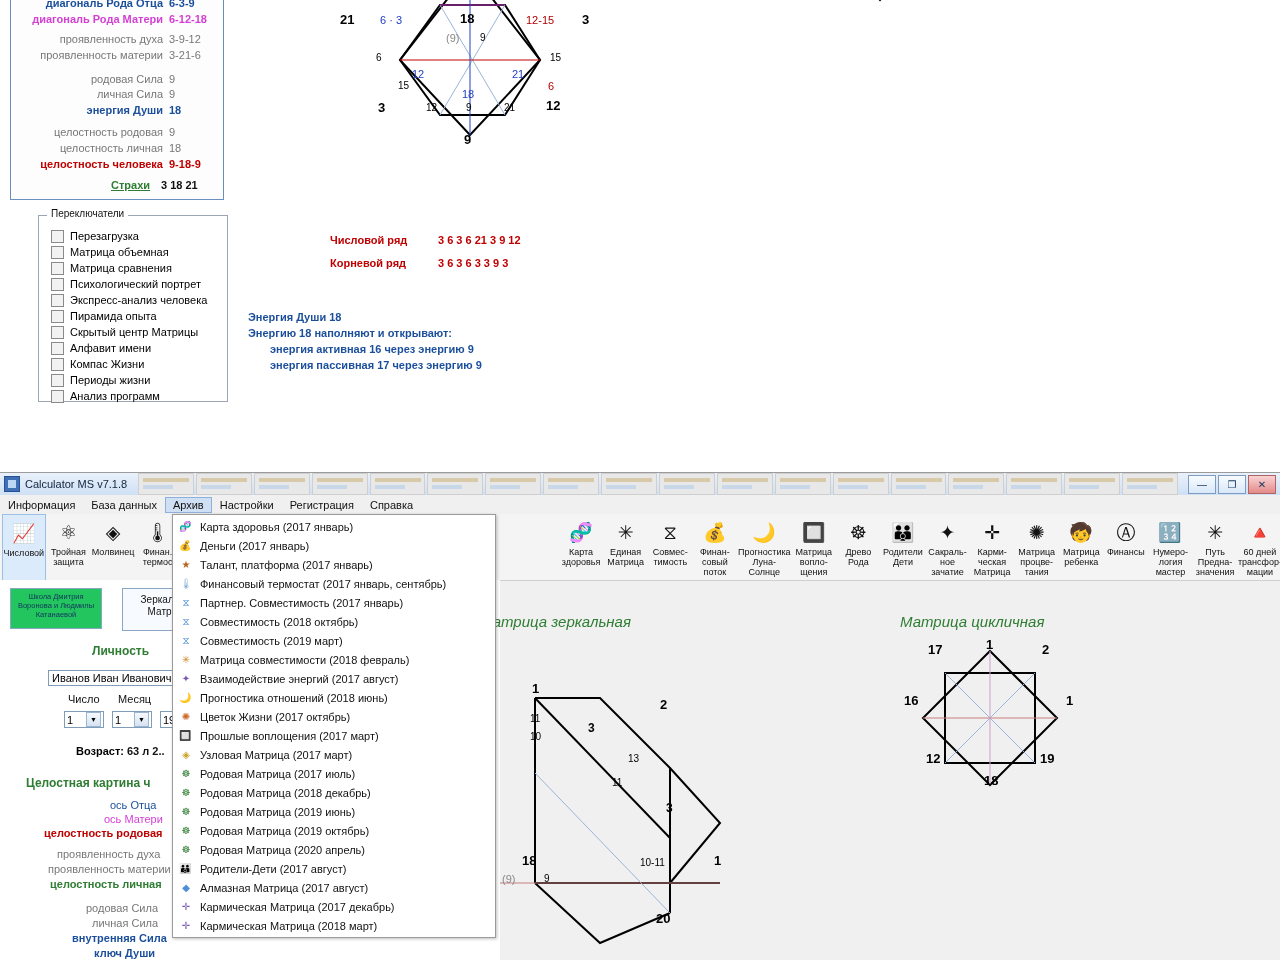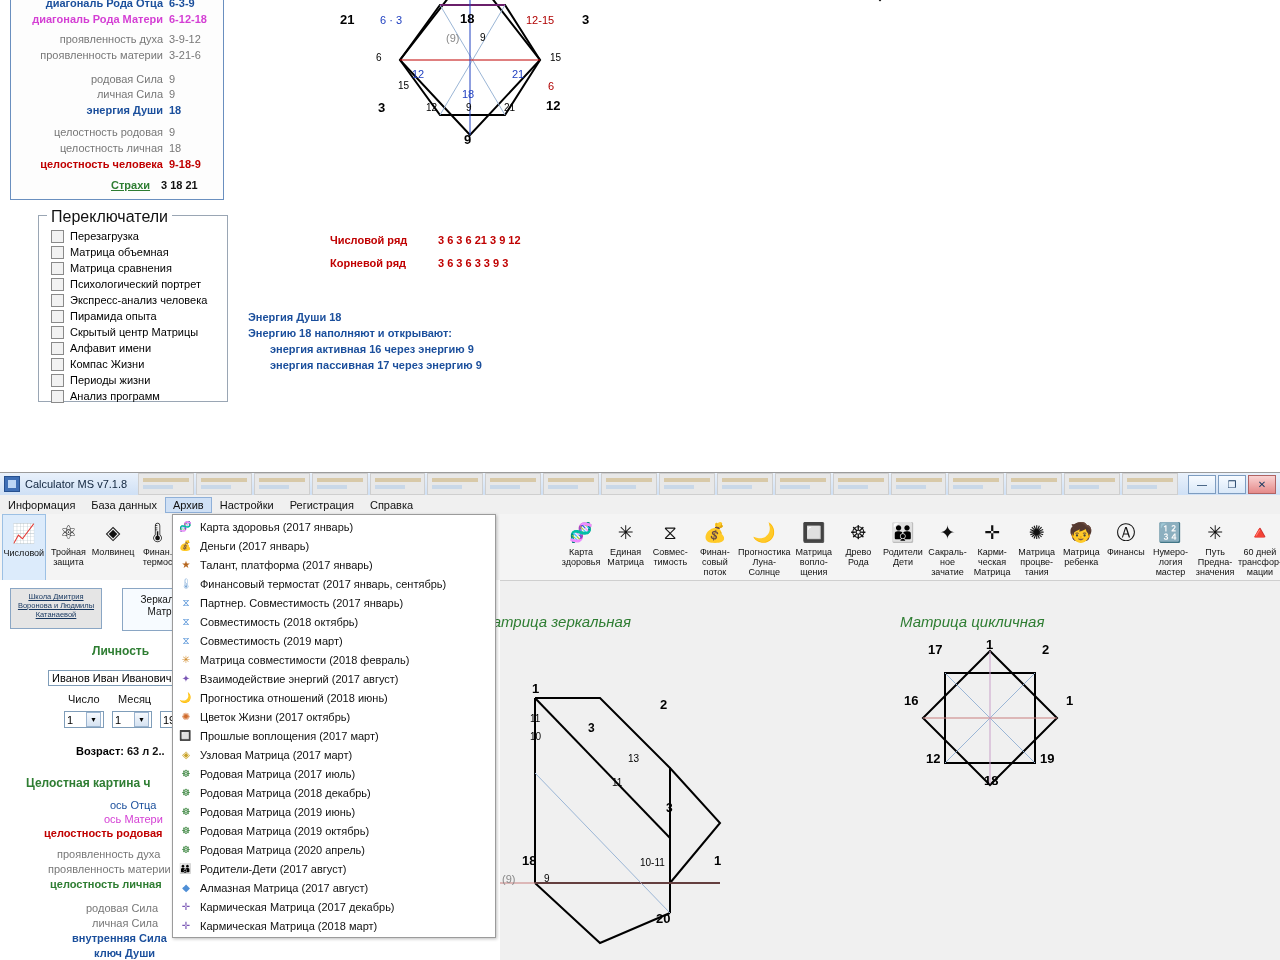--- a/index.html
+++ b/index.html
@@ -16,21 +16,21 @@
 
   .c-blue{color:#1b4f9c;}
   .c-magenta{color:#d43fd4;}
   .c-gray{color:#777;}
   .c-green{color:#2e7d32;}
   .c-red{color:#c00000;}
   .c-dark{color:#111;}
 
   
   #switch-group{position:absolute;left:38px;top:215px;width:188px;height:185px;border:1px solid #9aa6b4;}
-  #switch-group .legend{position:absolute;left:8px;top:-8px;background:#fff;padding:0 4px;font-size:16px;color:#111;}
+  #switch-group .legend{position:absolute;left:8px;top:-8px;background:#fff;padding:0 4px;font-size:10px;color:#111;}
   .chk-row{position:absolute;left:12px;height:16px;display:flex;align-items:center;gap:6px;font-size:11px;}
   .chk{width:11px;height:11px;border:1px solid #8a8a8a;background:#f2f2f2;display:inline-block;}
 
   
   #top-matrix{position:absolute;left:330px;top:-40px;width:300px;height:240px;}
   .num{position:absolute;font-size:11px;font-weight:bold;color:#000;white-space:nowrap;}
   .num.sm{font-weight:normal;font-size:10px;}
   .num.blue{color:#2040c0;font-weight:normal;}
   .num.red{color:#b00000;font-weight:normal;}
   .num.gray{color:#888;font-weight:normal;}
@@ -69,21 +69,21 @@
 
   
   #toolbar{position:absolute;left:0;top:41px;width:1280px;height:66px;background:#f4f4f4;border-bottom:1px solid #cfcfcf;display:flex;align-items:flex-start;gap:1px;padding-left:2px;}
   .tb-item{width:45px;height:64px;display:flex;flex-direction:column;align-items:center;justify-content:flex-start;padding-top:3px;font-size:9px;color:#111;text-align:center;line-height:10px;}
   .tb-item .gl{width:30px;height:30px;display:flex;align-items:center;justify-content:center;font-size:19px;line-height:1;}
   .tb-item.sel{background:#dcebfb;border:1px solid #9cc0e4;width:43px;height:62px;}
   .tb-item.wide{width:55px;}
 
   
   #bw-left{position:absolute;left:0;top:107px;width:500px;height:381px;background:#fff;}
-  .schoolbox{position:absolute;left:10px;top:8px;width:90px;height:36px;border:1px solid #8aa6c4;background:#e5e5e5;font-size:7.5px;line-height:9px;color:#14355e;text-align:center;padding-top:3px;text-decoration:underline;}
+  .schoolbox{position:absolute;left:10px;top:8px;width:90px;height:36px;border:1px solid #8aa6c4;background:#22c55e;font-size:7.5px;line-height:9px;color:#14355e;text-align:center;padding-top:3px;}
   .mirrorbox{position:absolute;left:122px;top:8px;width:90px;height:36px;border:1px solid #8aa6c4;background:#f7fbff;font-size:10px;line-height:12px;color:#111;text-align:center;padding-top:5px;}
   #lichnost{position:absolute;left:92px;top:64px;font-weight:bold;color:#2e7d32;font-size:12px;}
   #fio{position:absolute;left:48px;top:90px;width:160px;height:16px;border:1px solid #7f9db9;background:#fff;font-size:11px;padding:1px 3px;box-sizing:border-box;}
   .dlabel{position:absolute;font-size:11px;color:#111;}
   .combo{position:absolute;height:17px;border:1px solid #7f9db9;background:#fff;display:flex;align-items:center;justify-content:space-between;font-size:11px;padding:0 2px;box-sizing:border-box;}
   .combo .arw{width:13px;height:13px;background:linear-gradient(#f6f9fd,#d6e3f2);border:1px solid #9bb4cf;display:flex;align-items:center;justify-content:center;font-size:7px;}
   #age{position:absolute;left:76px;top:165px;font-weight:bold;font-size:11px;}
   #holistic-title{position:absolute;left:26px;top:196px;font-weight:bold;color:#2e7d32;font-size:12px;}
   .hline{position:absolute;font-size:11px;white-space:nowrap;}
 

